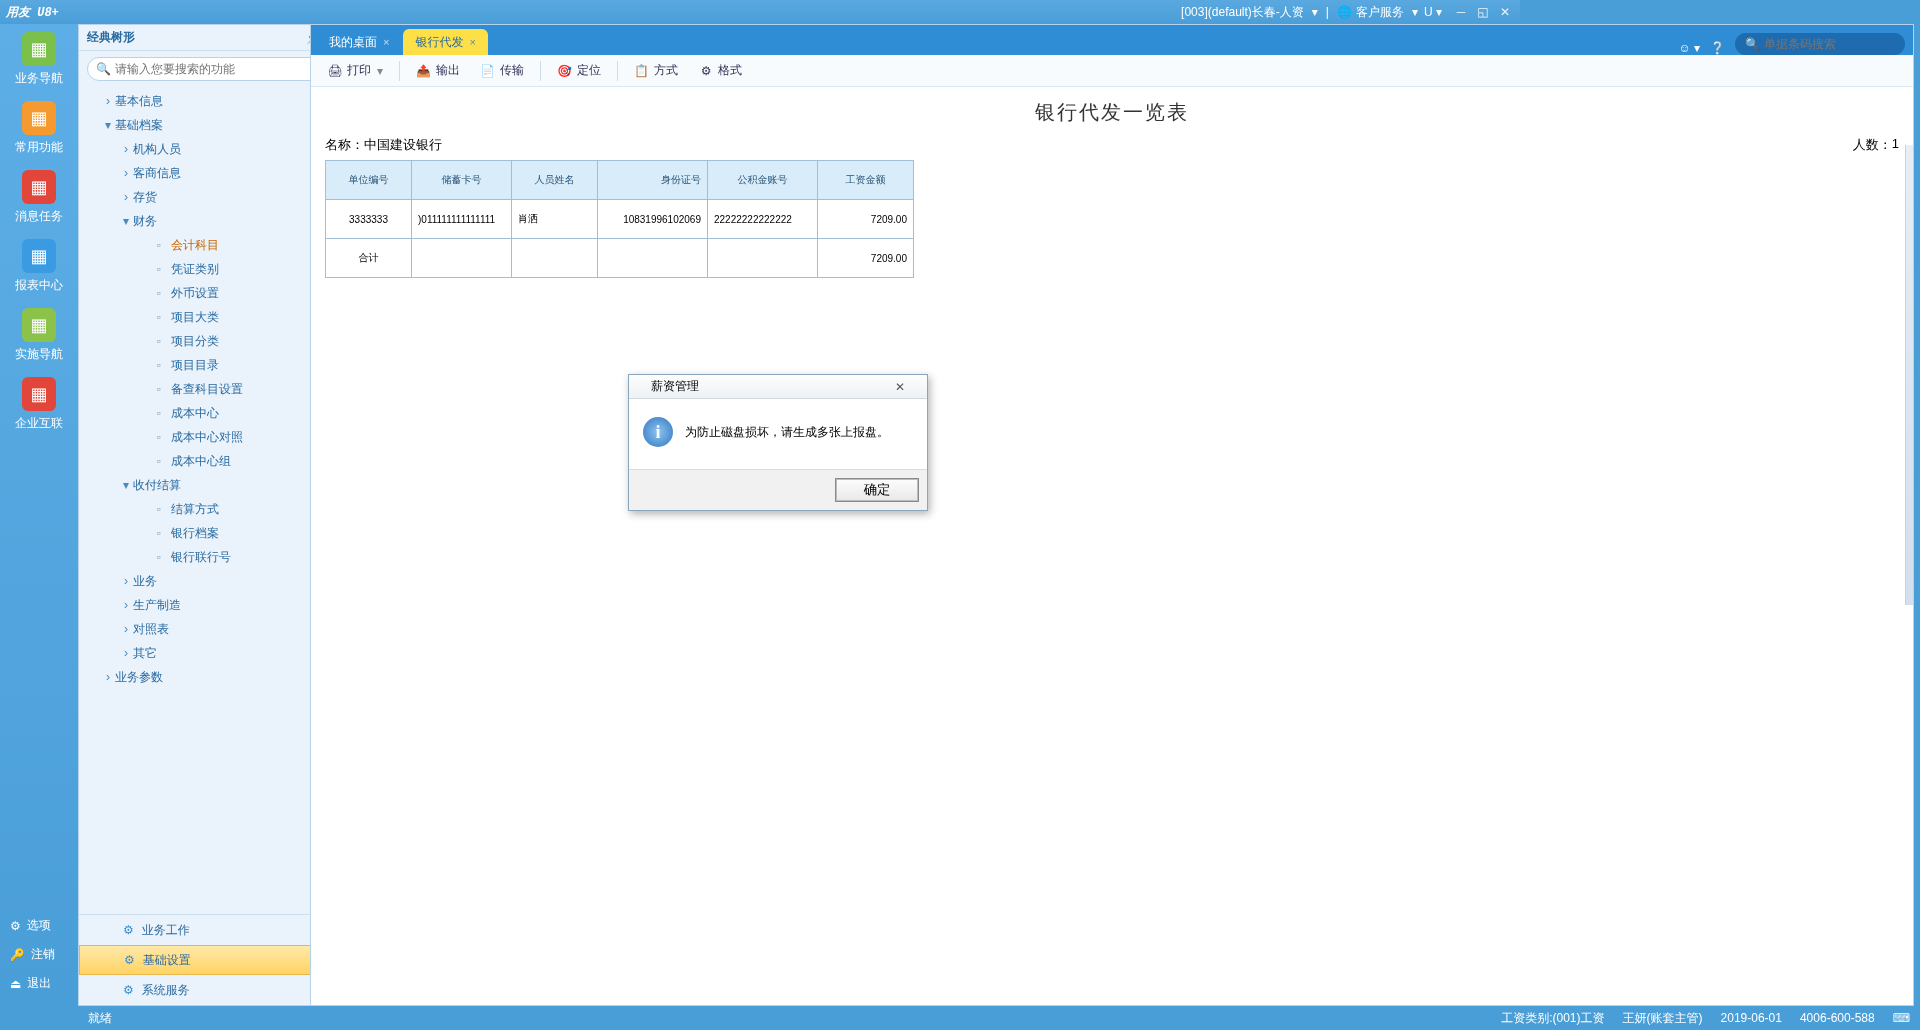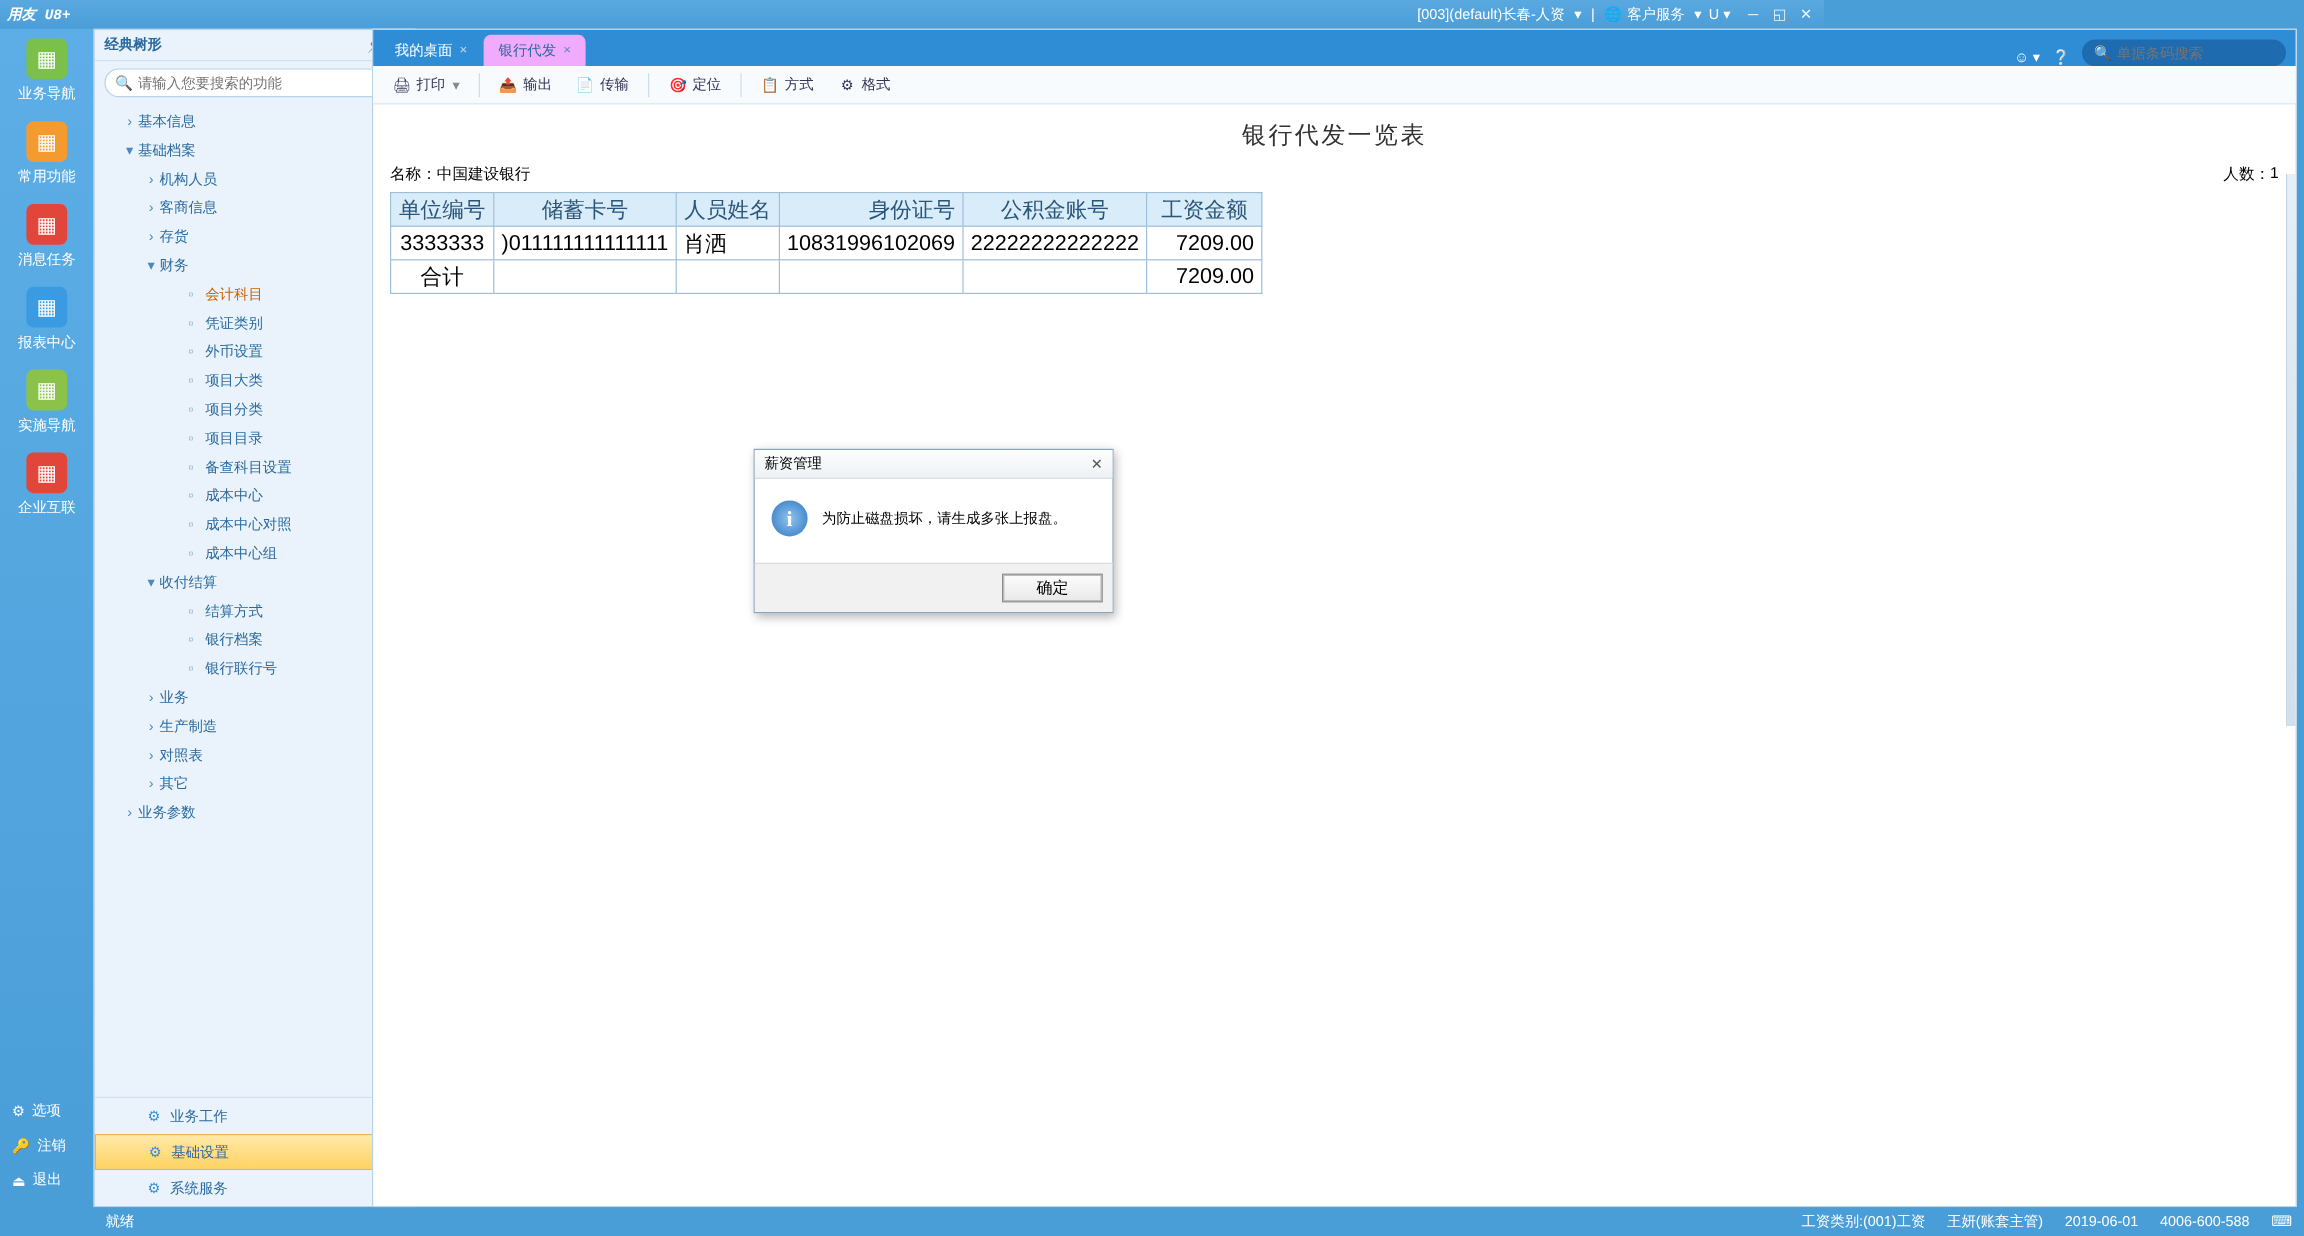--- a/index.html
+++ b/index.html
@@ -33,47 +33,47 @@
 .tree-node .tico { width: 16px; height: 16px; margin-right: 4px; display: inline-flex; align-items: center; justify-content: center; color: #7aa7cf; }
 .tree-node.active { color: #c86400; }
 .tree-bottom { border-top: 1px solid #cde2f1; }
 .tree-btab { display: flex; align-items: center; gap: 8px; height: 30px; padding: 0 20px 0 44px; color: #2a6aa0; cursor: pointer; }
 .tree-btab.sel { background: linear-gradient(#ffe9a8,#ffd363); border: 1px solid #e5b74e; }
 
 
 .main { position: absolute; left: 310px; right: 6px; top: 24px; bottom: 24px; background: #fff; border: 1px solid #b6d3ea; display: flex; flex-direction: column; }
 .tabs { height: 30px; background: #2f8dd6; display: flex; align-items: flex-end; padding-left: 6px; }
 .tab { height: 26px; padding: 0 12px; display: flex; align-items: center; gap: 6px; color: #fff; border-radius: 6px 6px 0 0; margin-right: 2px; cursor: pointer; font-size: 12px; }
-.tab.active { background: #f0abfc; color: #2a6aa0; }
+.tab.active { background: #fde047; color: #2a6aa0; }
 .tab .x { opacity: .7; cursor: pointer; font-size: 11px; }
 .tabs .sp { flex: 1; }
 .tabs .ricon { color: #fff; margin-right: 10px; cursor: pointer; }
 .tabs .gsearch { display: flex; align-items: center; background: #1f6bb0; border-radius: 12px; height: 22px; padding: 0 10px; margin-right: 8px; width: 170px; }
 .tabs .gsearch input { flex: 1; border: none; outline: none; background: transparent; color: #cfe6f7; font-size: 12px; }
 
 .toolbar { height: 32px; border-bottom: 1px solid #dbe7f1; display: flex; align-items: center; padding: 0 8px; gap: 4px; background: #f7fbfe; }
 .tbtn { display: flex; align-items: center; gap: 4px; padding: 2px 8px; color: #335; cursor: pointer; border-radius: 3px; }
 .tsep { width: 1px; height: 20px; background: #cfdde9; margin: 0 4px; }
 .tico { width: 16px; height: 16px; display: inline-flex; align-items: center; justify-content: center; }
 
 .content { flex: 1; position: relative; padding: 8px 14px; overflow: auto; }
 .title { text-align: center; font-size: 20px; color: #333; font-family: Liberation Serif, serif; margin: 4px 0 10px; letter-spacing: 2px; }
 .metarow { display: flex; font-size: 13px; margin-bottom: 6px; }
 .metarow .sp { flex: 1; }
 
 .grid { border-collapse: collapse; }
-.grid th, .grid td { border: 1px solid #9fbfd8; height: 28px; font-size: 18px; padding: 0 6px; white-space: nowrap; }
+.grid th, .grid td { border: 1px solid #9fbfd8; height: 39px; font-size: 10px; padding: 0 6px; white-space: nowrap; }
 .grid th { background: #d9ecf9; color: #2a5478; font-weight: normal; text-align: center; }
 .grid td { background: #fff; }
 .grid td.num { text-align: right; }
 .grid td.ctr { text-align: center; }
 
 
 .dialog { position: absolute; left: 628px; top: 374px; width: 300px; background: #fff; border: 1px solid #8aa6be; box-shadow: 2px 3px 8px rgba(0,0,0,.3); }
-.dlg-title { height: 24px; background: linear-gradient(#fdfdfd,#eef2f5); border-bottom: 1px solid #cfd9e2; display: flex; align-items: center; padding: 0 8px; font-size: 12px; }
+.dlg-title { height: 24px; background: linear-gradient(#fdfdfd,#eef2f5); border-bottom: 1px solid #cfd9e2; display: flex; align-items: center; padding: 0 22px; font-size: 12px; }
 .dlg-title .sp { flex: 1; }
 .dlg-title .x { cursor: pointer; color: #555; font-family: Arial; }
 .dlg-body { display: flex; align-items: center; gap: 12px; padding: 18px 14px 22px; font-size: 12px; }
 .dlg-ico { width: 30px; height: 30px; border-radius: 50%; background: radial-gradient(#8ec5f0,#2f74c0); color: #fff; display: flex; align-items: center; justify-content: center; font-weight: bold; font-size: 18px; font-family: Georgia, serif; }
 .dlg-btns { background: #f1f1f1; border-top: 1px solid #dcdcdc; padding: 8px; text-align: right; }
 .dlg-btns button { width: 84px; height: 24px; border: 1px solid #8a8a8a; background: linear-gradient(#fdfdfd,#e8e8e8); cursor: pointer; box-shadow: 0 0 0 1px #bcbcbc inset; }
 
 
 .status { position: absolute; left: 0; right: 0; bottom: 0; height: 24px; background: #4a9ed8; color: #fff; display: flex; align-items: center; padding: 0 10px 0 88px; font-size: 12px; }
 .status .sp { flex: 1; }

